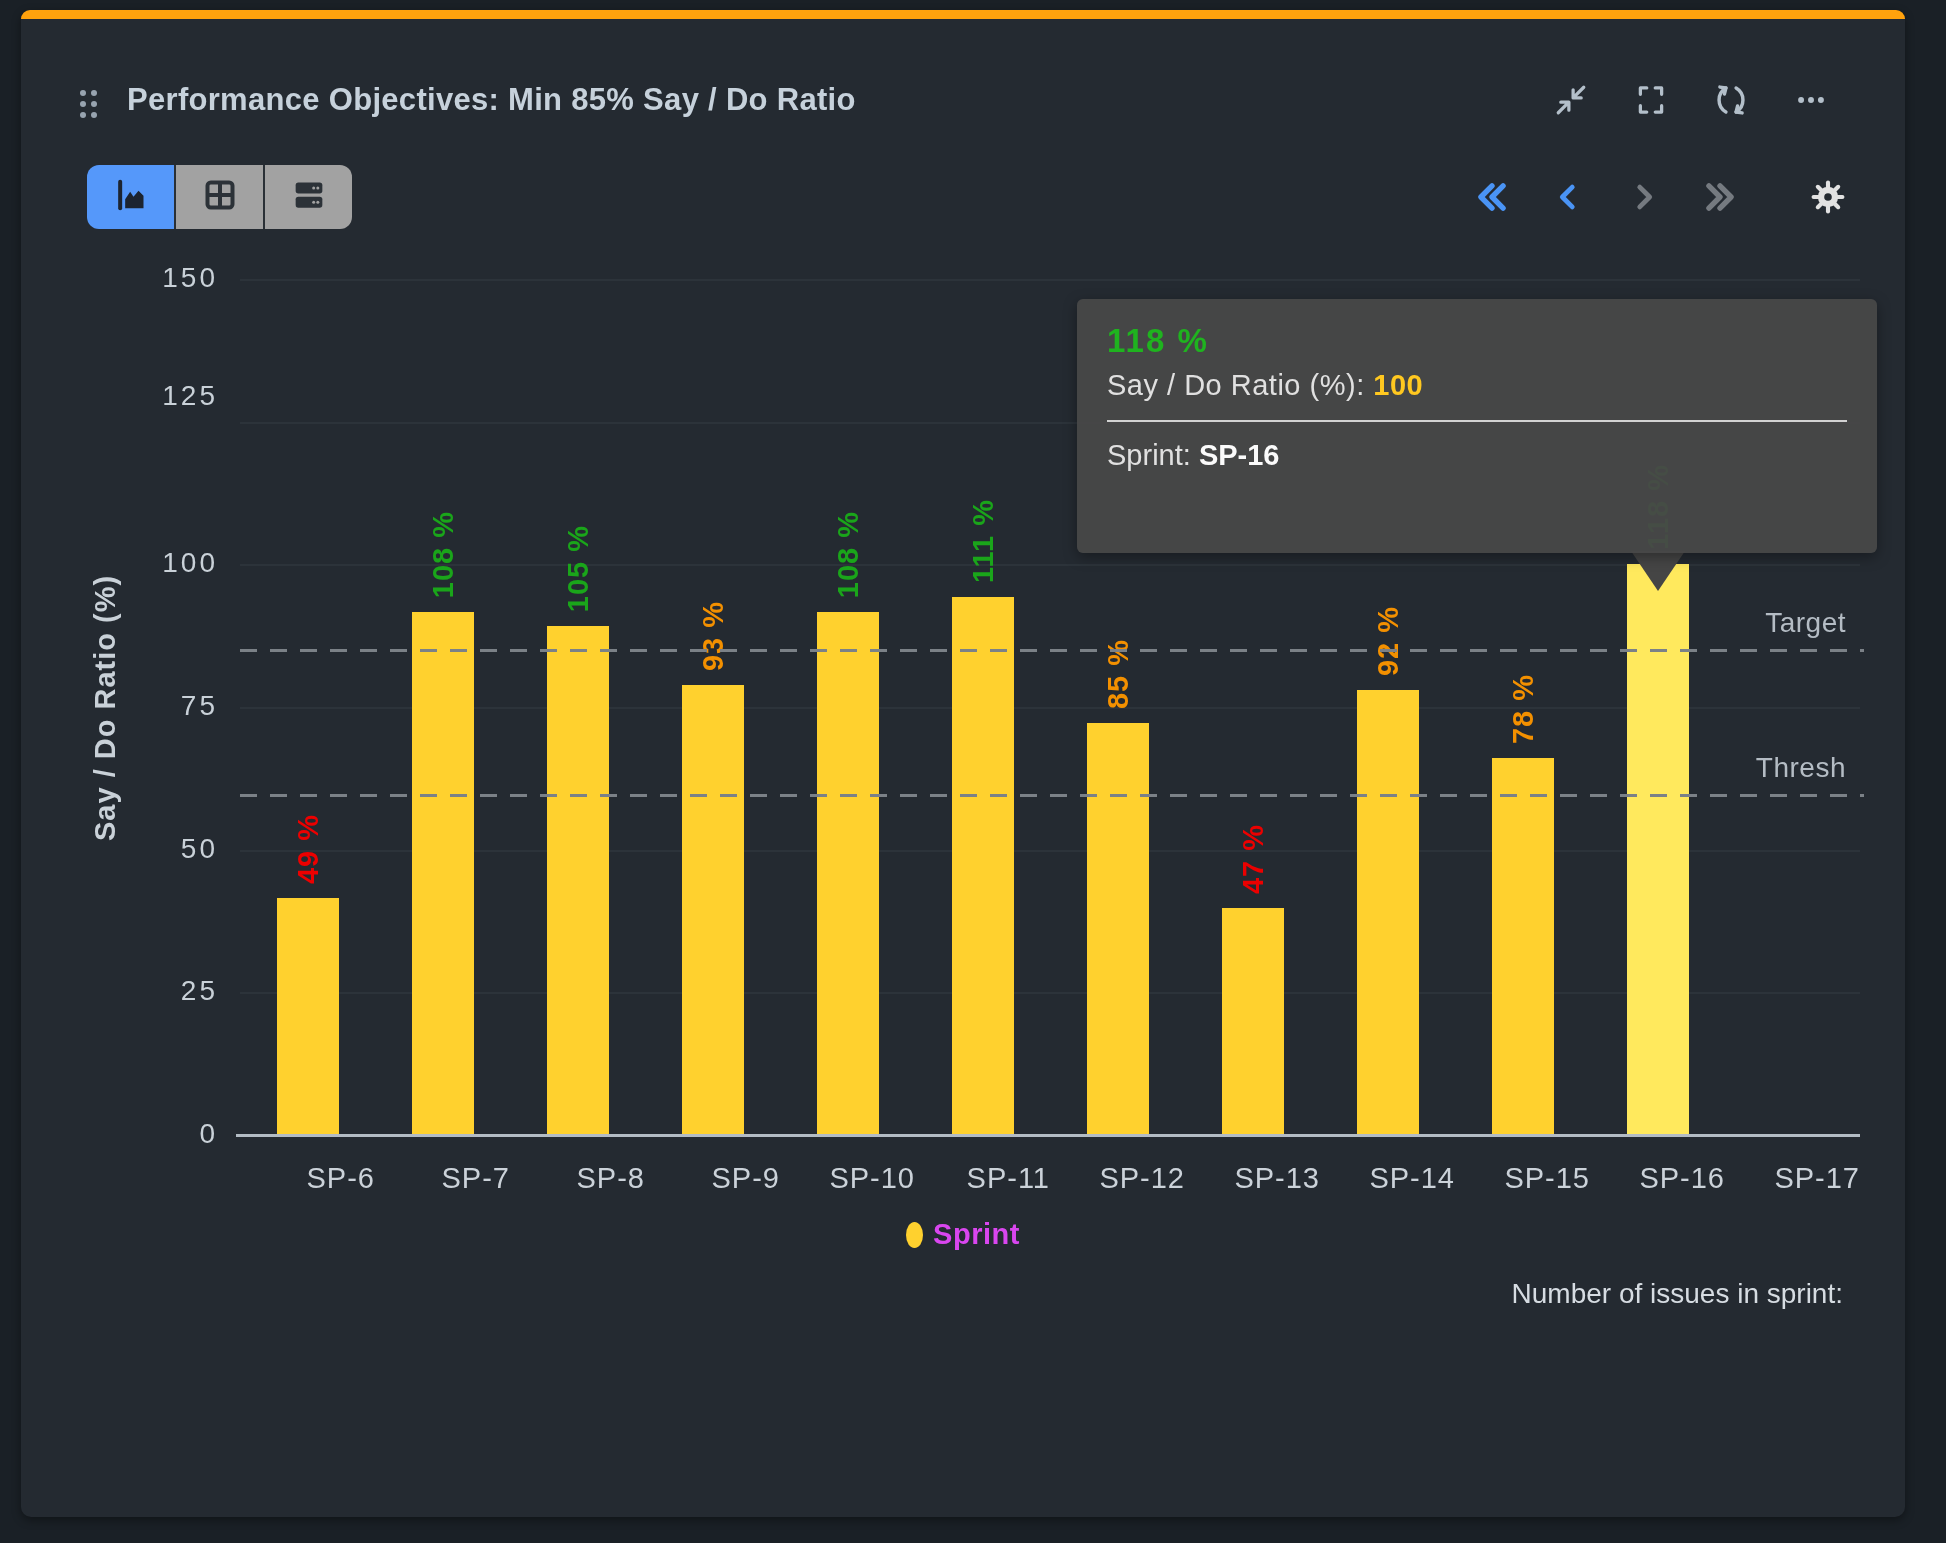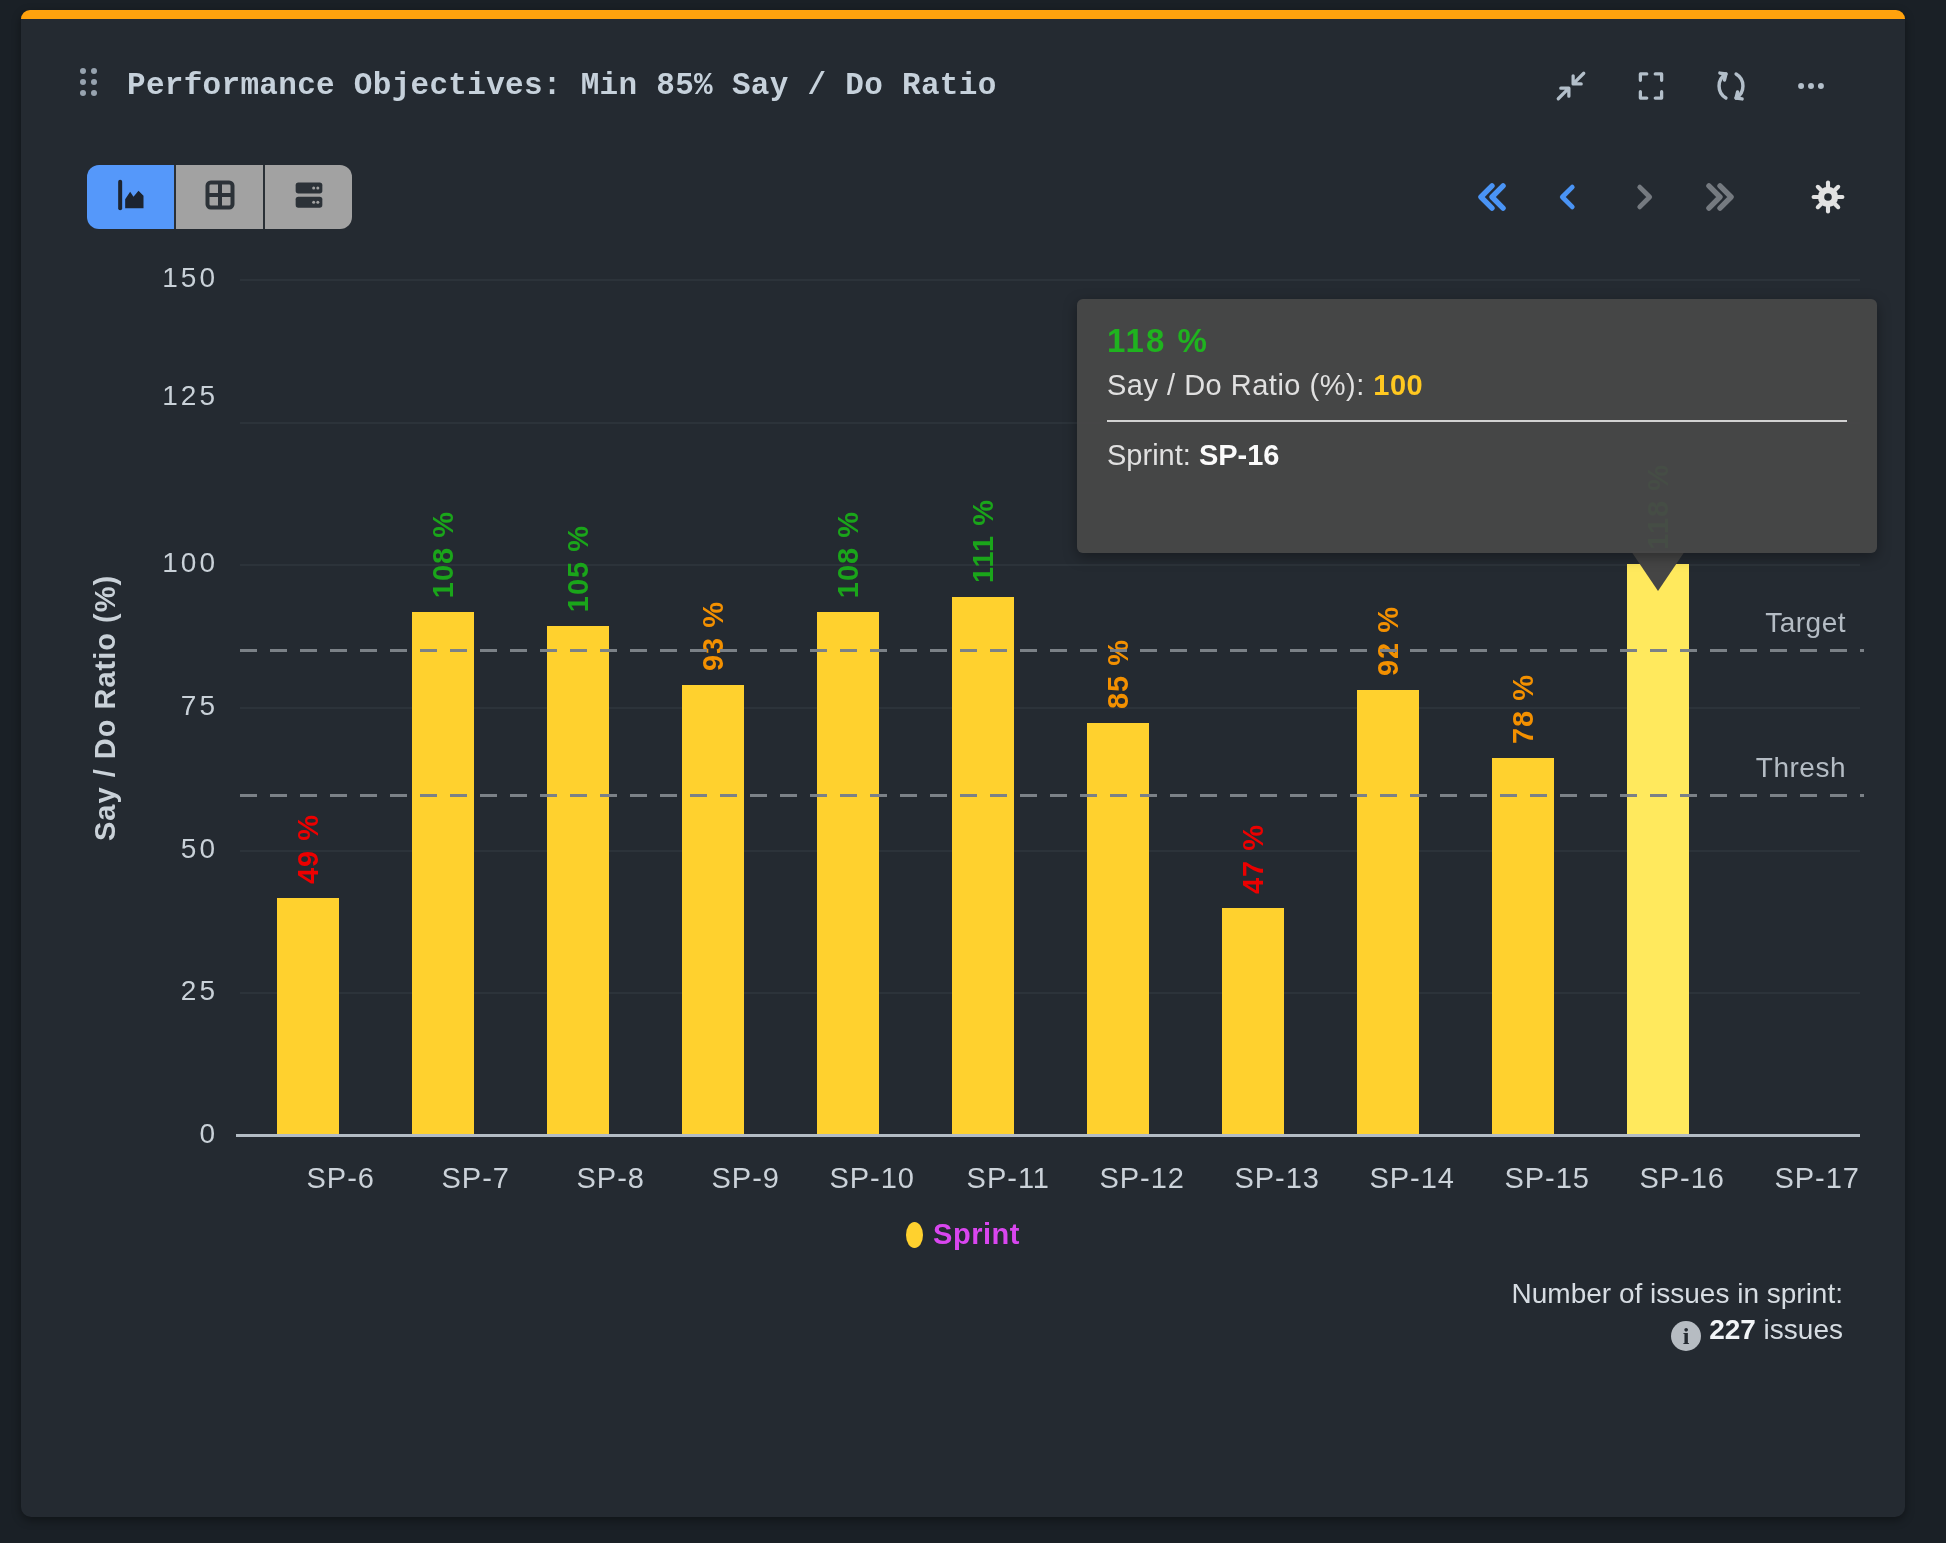--- a/index.html
+++ b/index.html
@@ -2,21 +2,21 @@
 <html><head>
 <meta charset="utf-8">
 <style>
   html,body{margin:0;padding:0;background:#1a2026;font-family:"Liberation Sans",sans-serif;}
   .page{position:relative;width:1946px;height:1543px;background:#1a2026;overflow:hidden;}
   .card{position:absolute;left:21px;top:10px;width:1884px;height:1507px;background:#242a31;
         border-radius:10px;box-shadow:0 3px 10px rgba(0,0,0,.4);}
   .accent{position:absolute;left:0;top:0;right:0;height:9px;border-radius:10px 10px 0 0;}
 
   
-  .header{position:absolute;left:59px;top:58px;right:76px;height:50px;display:flex;align-items:flex-start;font-family:Liberation Mono, monospace;}
+  .header{position:absolute;left:59px;top:58px;right:76px;height:50px;display:flex;align-items:flex-end;}
   .drag{display:grid;grid-template-columns:6px 6px;grid-auto-rows:6px;gap:5px;margin-right:30px;cursor:grab;}
   .drag i{width:6px;height:6px;border-radius:50%;background:#97a3af;}
   .title{font-size:31px;font-weight:600;color:#c6d1db;letter-spacing:.3px;white-space:nowrap;}
   .hicons{margin-left:auto;display:flex;align-items:center;gap:44px;}
   .hicons .ic{width:36px;height:36px;display:flex;align-items:center;justify-content:center;cursor:pointer;}
   .hicons svg{stroke:#b3bfca;fill:none;stroke-width:2.3;stroke-linecap:round;stroke-linejoin:round;}
 
   
   .toolbar{position:absolute;left:59px;top:155px;right:58px;height:64px;}
   .views{position:absolute;left:7px;top:0;display:flex;border-radius:12px;overflow:hidden;}
@@ -289,16 +289,15 @@
     <div class="tooltip">
       <div class="tt-head">118 %</div>
       <div class="tt-row"><span>Say / Do Ratio (%): </span><b>100</b></div>
       <hr class="tt-div">
       <div class="tt-foot"><span>Sprint: </span><b>SP-16</b></div>
     </div>
     <div class="caret"></div>
 
     <div class="footR">
       <div>Number of issues in sprint:</div>
-      <div><span class="iinfo">i</span><b>227</b><span> issues</span></div>
     </div>
   </div>
 </div>
 
 </body></html>

